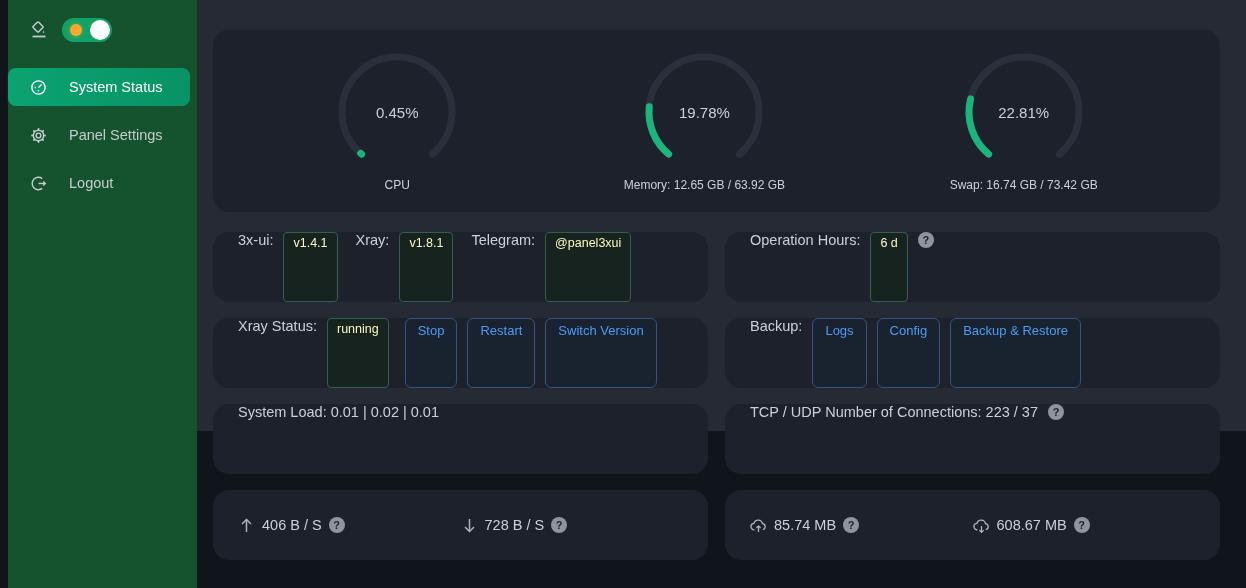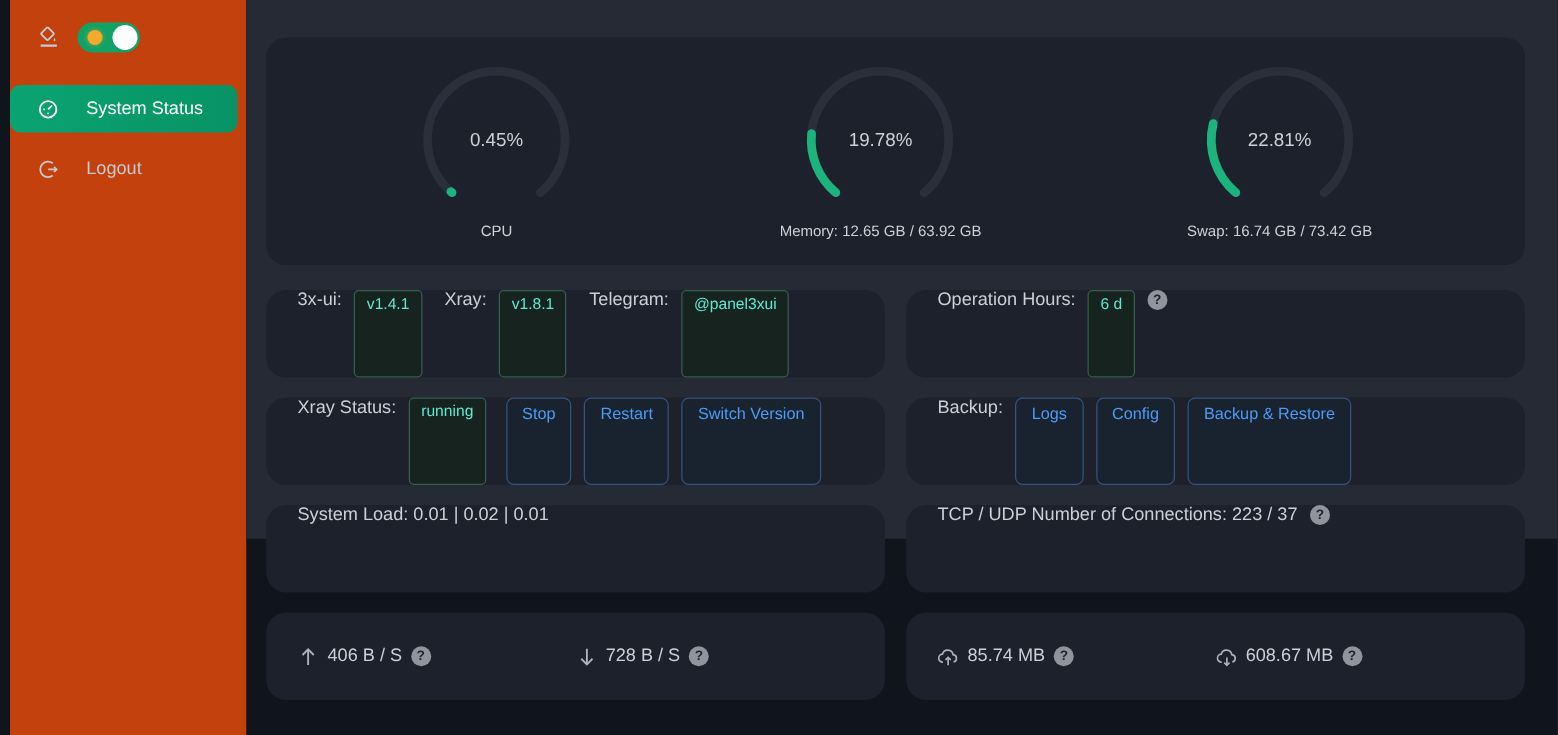--- a/index.html
+++ b/index.html
@@ -6,21 +6,21 @@
   html,body { width:1246px; height:588px; overflow:hidden; }
   body {
     font-family:"Liberation Sans","DejaVu Sans",sans-serif;
     background:#10141b;
     position:relative;
     color:#ccd0d6;
   }
   
   .sidebar {
     position:absolute; left:8px; top:0; width:189px; height:588px;
-    background:#c2410c;
+    background:#14532d;
   }
   .side-top {
     display:flex; align-items:center; gap:14px;
     padding:18px 0 14px 22px;
   }
   .theme-icon { width:18px; height:18px; color:#c6cbd2; }
   .toggle {
     position:relative; width:50px; height:24px; border-radius:13px;
     background:#12a266; cursor:pointer; flex:0 0 auto;
   }
@@ -73,21 +73,21 @@
   .grid-row:first-of-type { margin-top:20px; }
   .info-card {
     height:70px; display:flex; gap:10px;
     padding:0 25px; font-size:14.5px; white-space:nowrap;
   }
   .info-card.spread { justify-content:flex-start; gap:0; }
   .half { flex:1; display:flex; align-items:center; gap:8px; }
   .lbl { color:#ccd0d6; }
   .tag-green {
     display:inline-block; padding:2px 9px; border-radius:4px;
-    background:#16231e; border:1px solid #335f4b; color:#5eead4;
+    background:#16231e; border:1px solid #335f4b; color:#fef9c3;
     font-size:12.5px; line-height:17px;
   }
   .btn-blue {
     display:inline-block; padding:3px 12px; border-radius:6px;
     background:#19222f; border:1px solid #36537d; color:#4d9bf5;
     font-size:13px; line-height:18px; cursor:pointer;
   }
   .help {
     width:16px; height:16px; border-radius:50%;
     background:#8f959d; color:#1c212b;
@@ -119,20 +119,37 @@
       <svg class="mi-icon" viewBox="0 0 17 17" fill="none" stroke="currentColor" stroke-width="1.4">
         <circle cx="8.5" cy="8.5" r="6.6"></circle>
         <line x1="8.5" y1="8.5" x2="11.6" y2="5.4"></line>
         <line x1="4.6" y1="8.5" x2="5.8" y2="8.5"></line>
         <line x1="8.5" y1="12.4" x2="8.5" y2="11.2"></line>
       </svg>
       <span>System Status</span>
     </div>
     <div class="menu-item">
       <svg class="mi-icon" viewBox="0 0 17 17" fill="none" stroke="currentColor" stroke-width="1.4">
+        <circle cx="8.5" cy="8.5" r="2.4"></circle>
+        <circle cx="8.5" cy="8.5" r="5.2"></circle>
+        <g stroke-width="1.7">
+          <line x1="8.5" y1="1.2" x2="8.5" y2="3.3"></line>
+            <line x1="8.5" y1="13.7" x2="8.5" y2="15.8"></line>
+          <line x1="1.2" y1="8.5" x2="3.3" y2="8.5"></line>
+            <line x1="13.7" y1="8.5" x2="15.8" y2="8.5"></line>
+          <line x1="3.34" y1="3.34" x2="4.82" y2="4.82"></line>
+            <line x1="12.18" y1="12.18" x2="13.66" y2="13.66"></line>
+          <line x1="3.34" y1="13.66" x2="4.82" y2="12.18"></line>
+            <line x1="12.18" y1="4.82" x2="13.66" y2="3.34"></line>
+        </g>
+      </svg>
+      <span>Panel Settings</span>
+    </div>
+    <div class="menu-item">
+      <svg class="mi-icon" viewBox="0 0 17 17" fill="none" stroke="currentColor" stroke-width="1.4">
         <path d="M12.2 3.6 A6.2 6.2 0 1 0 12.2 13.4"></path>
         <line x1="8.5" y1="8.5" x2="15.3" y2="8.5"></line>
         <path d="M13.2 6.4 L15.3 8.5 L13.2 10.6"></path>
       </svg>
       <span>Logout</span>
     </div>
   </div>
 </nav>
 
 <main class="main">

